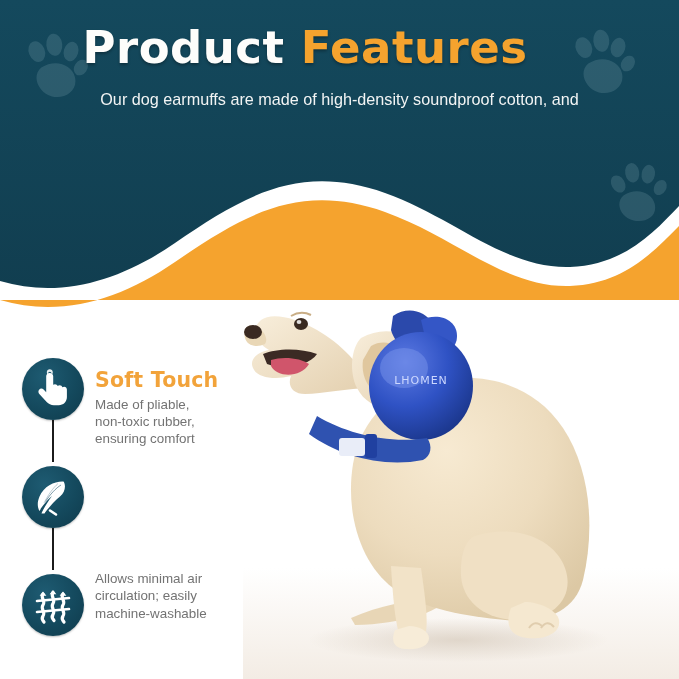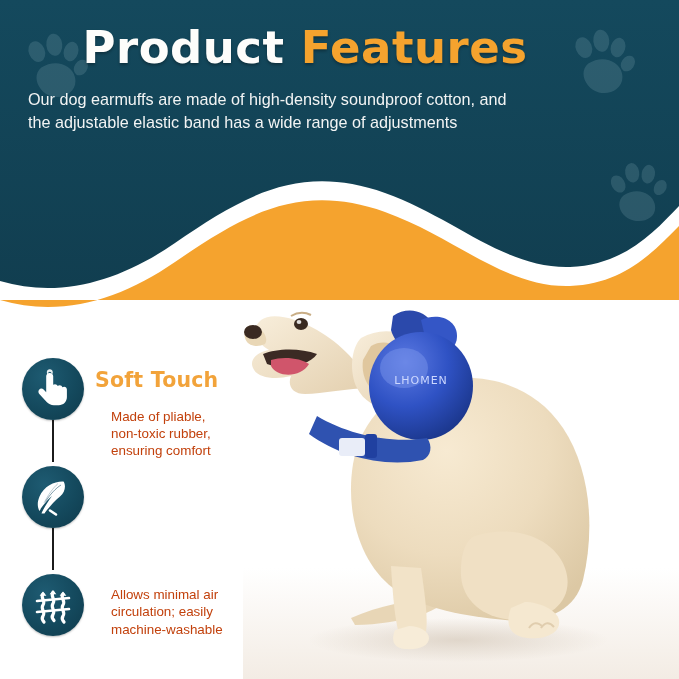--- a/index.html
+++ b/index.html
@@ -38,20 +38,21 @@
     line-height:1.05;
     margin:0;
     text-shadow:0 2px 3px rgba(0,0,0,.30);
   }
   .title .w1{color:#fdfdfb;}
   .title .w2{color:#f5a32e;}
 
   .subtitle{
     position:absolute;left:28px;top:88px;width:623px;
     z-index:5;
+    text-align:center;
     color:#f2f4f4;
     font-size:16.2px;
     line-height:1.42;
     font-family:"Liberation Sans", sans-serif;
   }
   .subtitle .l2{display:block;}
 
   
   .dog-photo{
     position:absolute;left:243px;top:268px;width:436px;height:411px;
@@ -82,22 +83,22 @@
     font-size:20.5px;
     color:#f2a33a;
     margin:16px 0 4px 0;
     letter-spacing:.2px;
     line-height:1.05;
   }
   .feature-desc{
     font-family:"Liberation Sans", sans-serif;
     font-size:13.4px;
     line-height:1.29;
-    color:#c2410c;
-    margin:16px;
+    color:#737373;
+    margin:0;
     white-space:pre-line;
   }
   .connector{
     position:absolute;left:52px;width:1.6px;
     background:#1b1b1b;
   }
 </style>
 </head>
 <body>
 
@@ -155,21 +156,20 @@
         <path d="M34,56 C52,44 74,52 78,68 C83,87 64,96 48,92 C31,88 20,68 34,56 Z"></path>
       </g>
     </svg>
 
     <div class="title-wrap">
       <h1 class="title"><span class="w1">Product</span> <span class="w2">Features</span></h1>
     </div>
 
     <div class="subtitle">
       <span class="l1">Our dog earmuffs are made of high-density soundproof cotton, and</span>
-      <span class="l2">the adjustable elastic band has a wide range of adjustments</span>
     </div>
   </div>
 
   <svg class="dog-photo" viewBox="0 0 436 411">
     <defs>
       <radialGradient id="furG" cx="40%" cy="30%" r="78%">
         <stop offset="0%" stop-color="#f7ead2"></stop>
         <stop offset="55%" stop-color="#eddcbe"></stop>
         <stop offset="100%" stop-color="#dcc8a4"></stop>
       </radialGradient>

